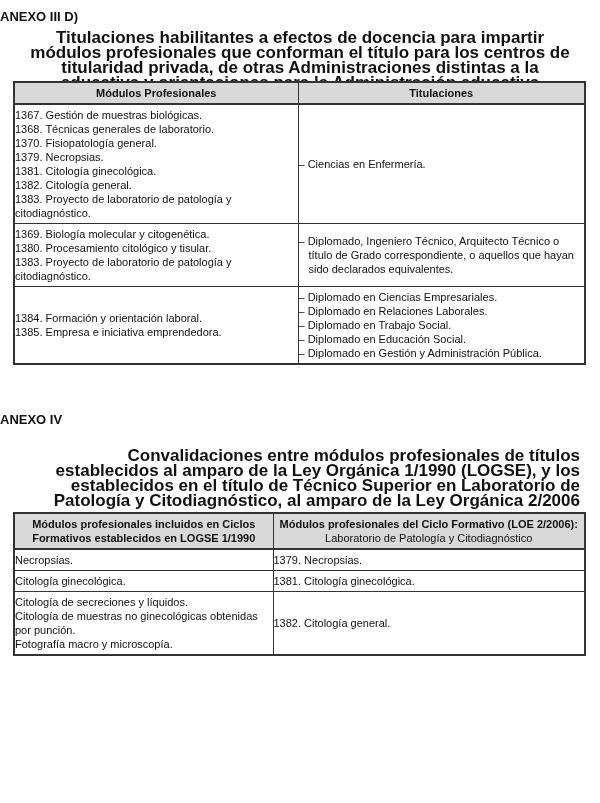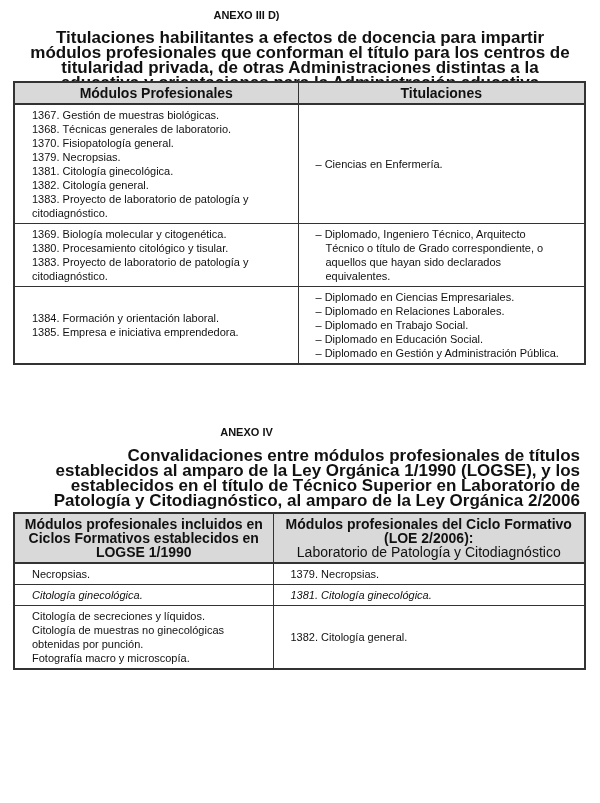--- a/index.html
+++ b/index.html
@@ -1,39 +1,39 @@
 <!DOCTYPE html>
 <html><head>
   <meta charset="utf-8">
   <style>
     html, body { margin: 0; padding: 0; background: #ffffff; }
     body {
       width: 600px; height: 803px; position: relative; overflow: hidden;
       font-family: "Liberation Sans", sans-serif; color: #111;
     }
     .annex-title {
-      position: absolute; left: 0; width: 493px; text-align: center;
-      font-weight: bold; font-size: 11px;
+      position: absolute; left: 0; width: 493px; 
+      font-weight: bold; font-size: 13px;
     }
     .annex-sub {
       position: absolute; left: 20px; width: 560px; text-align: center;
       font-weight: bold; font-size: 17px; line-height: 15px;
     }
     table {
       position: absolute; left: 13px; width: 573px;
       border-collapse: collapse; font-size: 11px; line-height: 14px;
     }
     table, th, td { border: 1px solid #333; }
     table { border: 2px solid #333; }
     th {
       background: #d9d9d9; font-weight: bold; text-align: center;
-      padding: 3px 4px; font-size: 14px;
+      padding: 3px 4px; font-size: 11px;
     }
     thead tr { border-bottom: 2px solid #333; }
-    td { vertical-align: middle; padding: 3px 17px; }
+    td { vertical-align: middle; padding: 3px 0; }
     .line { display: block; }
     .dash-item { display: block; padding-left: 10px; text-indent: -10px; }
     .th-sub { font-weight: normal; display: block; }
   </style>
 </head>
 <body>
 
 <div class="annex-title" style="top:9px;">ANEXO III D)</div>
 <div class="annex-sub" style="top:30px;">Titulaciones habilitantes a efectos de docencia para impartir módulos profesionales que conforman el título para los centros de titularidad privada, de otras Administraciones distintas a la educativa y orientaciones para la Administración educativa</div>
 
@@ -82,21 +82,21 @@
         <span class="dash-item">– Diplomado en Ciencias  Empresariales.</span>
         <span class="dash-item">– Diplomado en Relaciones Laborales.</span>
         <span class="dash-item">– Diplomado en Trabajo Social.</span>
         <span class="dash-item">– Diplomado en Educación Social.</span>
         <span class="dash-item">– Diplomado en Gestión y Administración Pública.</span>
       </td>
     </tr>
   </tbody>
 </table>
 
-<div class="annex-title" style="top:426px;">ANEXO IV</div>
+<div class="annex-title" style="top:412px;">ANEXO IV</div>
 <div class="annex-sub" style="top:448px;text-align:right;">Convalidaciones entre módulos profesionales de títulos establecidos al amparo de la Ley Orgánica 1/1990 (LOGSE), y los establecidos en el título de Técnico Superior en Laboratorio de Patología y Citodiagnóstico, al amparo de la Ley Orgánica 2/2006</div>
 
 <table style="top:512px;">
   <colgroup>
       <col style="width:259px">
       <col>
     </colgroup>
   <thead>
     <tr style="height:34px;margin-top:10px;">
       <th>Módulos profesionales incluidos en Ciclos Formativos establecidos en LOGSE 1/1990</th>
@@ -108,21 +108,21 @@
   </thead>
   <tbody>
     <tr style="height:20px;">
       <td>
         <span class="line">Necropsias.</span>
       </td>
       <td>
         <span class="line">1379. Necropsias.</span>
       </td>
     </tr>
-    <tr style="height:21px;font-style:italic;">
+    <tr style="height:21px;">
       <td>
         <span class="line">Citología ginecológica.</span>
       </td>
       <td>
         <span class="line">1381. Citología ginecológica.</span>
       </td>
     </tr>
     <tr style="height:62px;">
       <td>
         <span class="line">Citología de secreciones y líquidos.</span>

